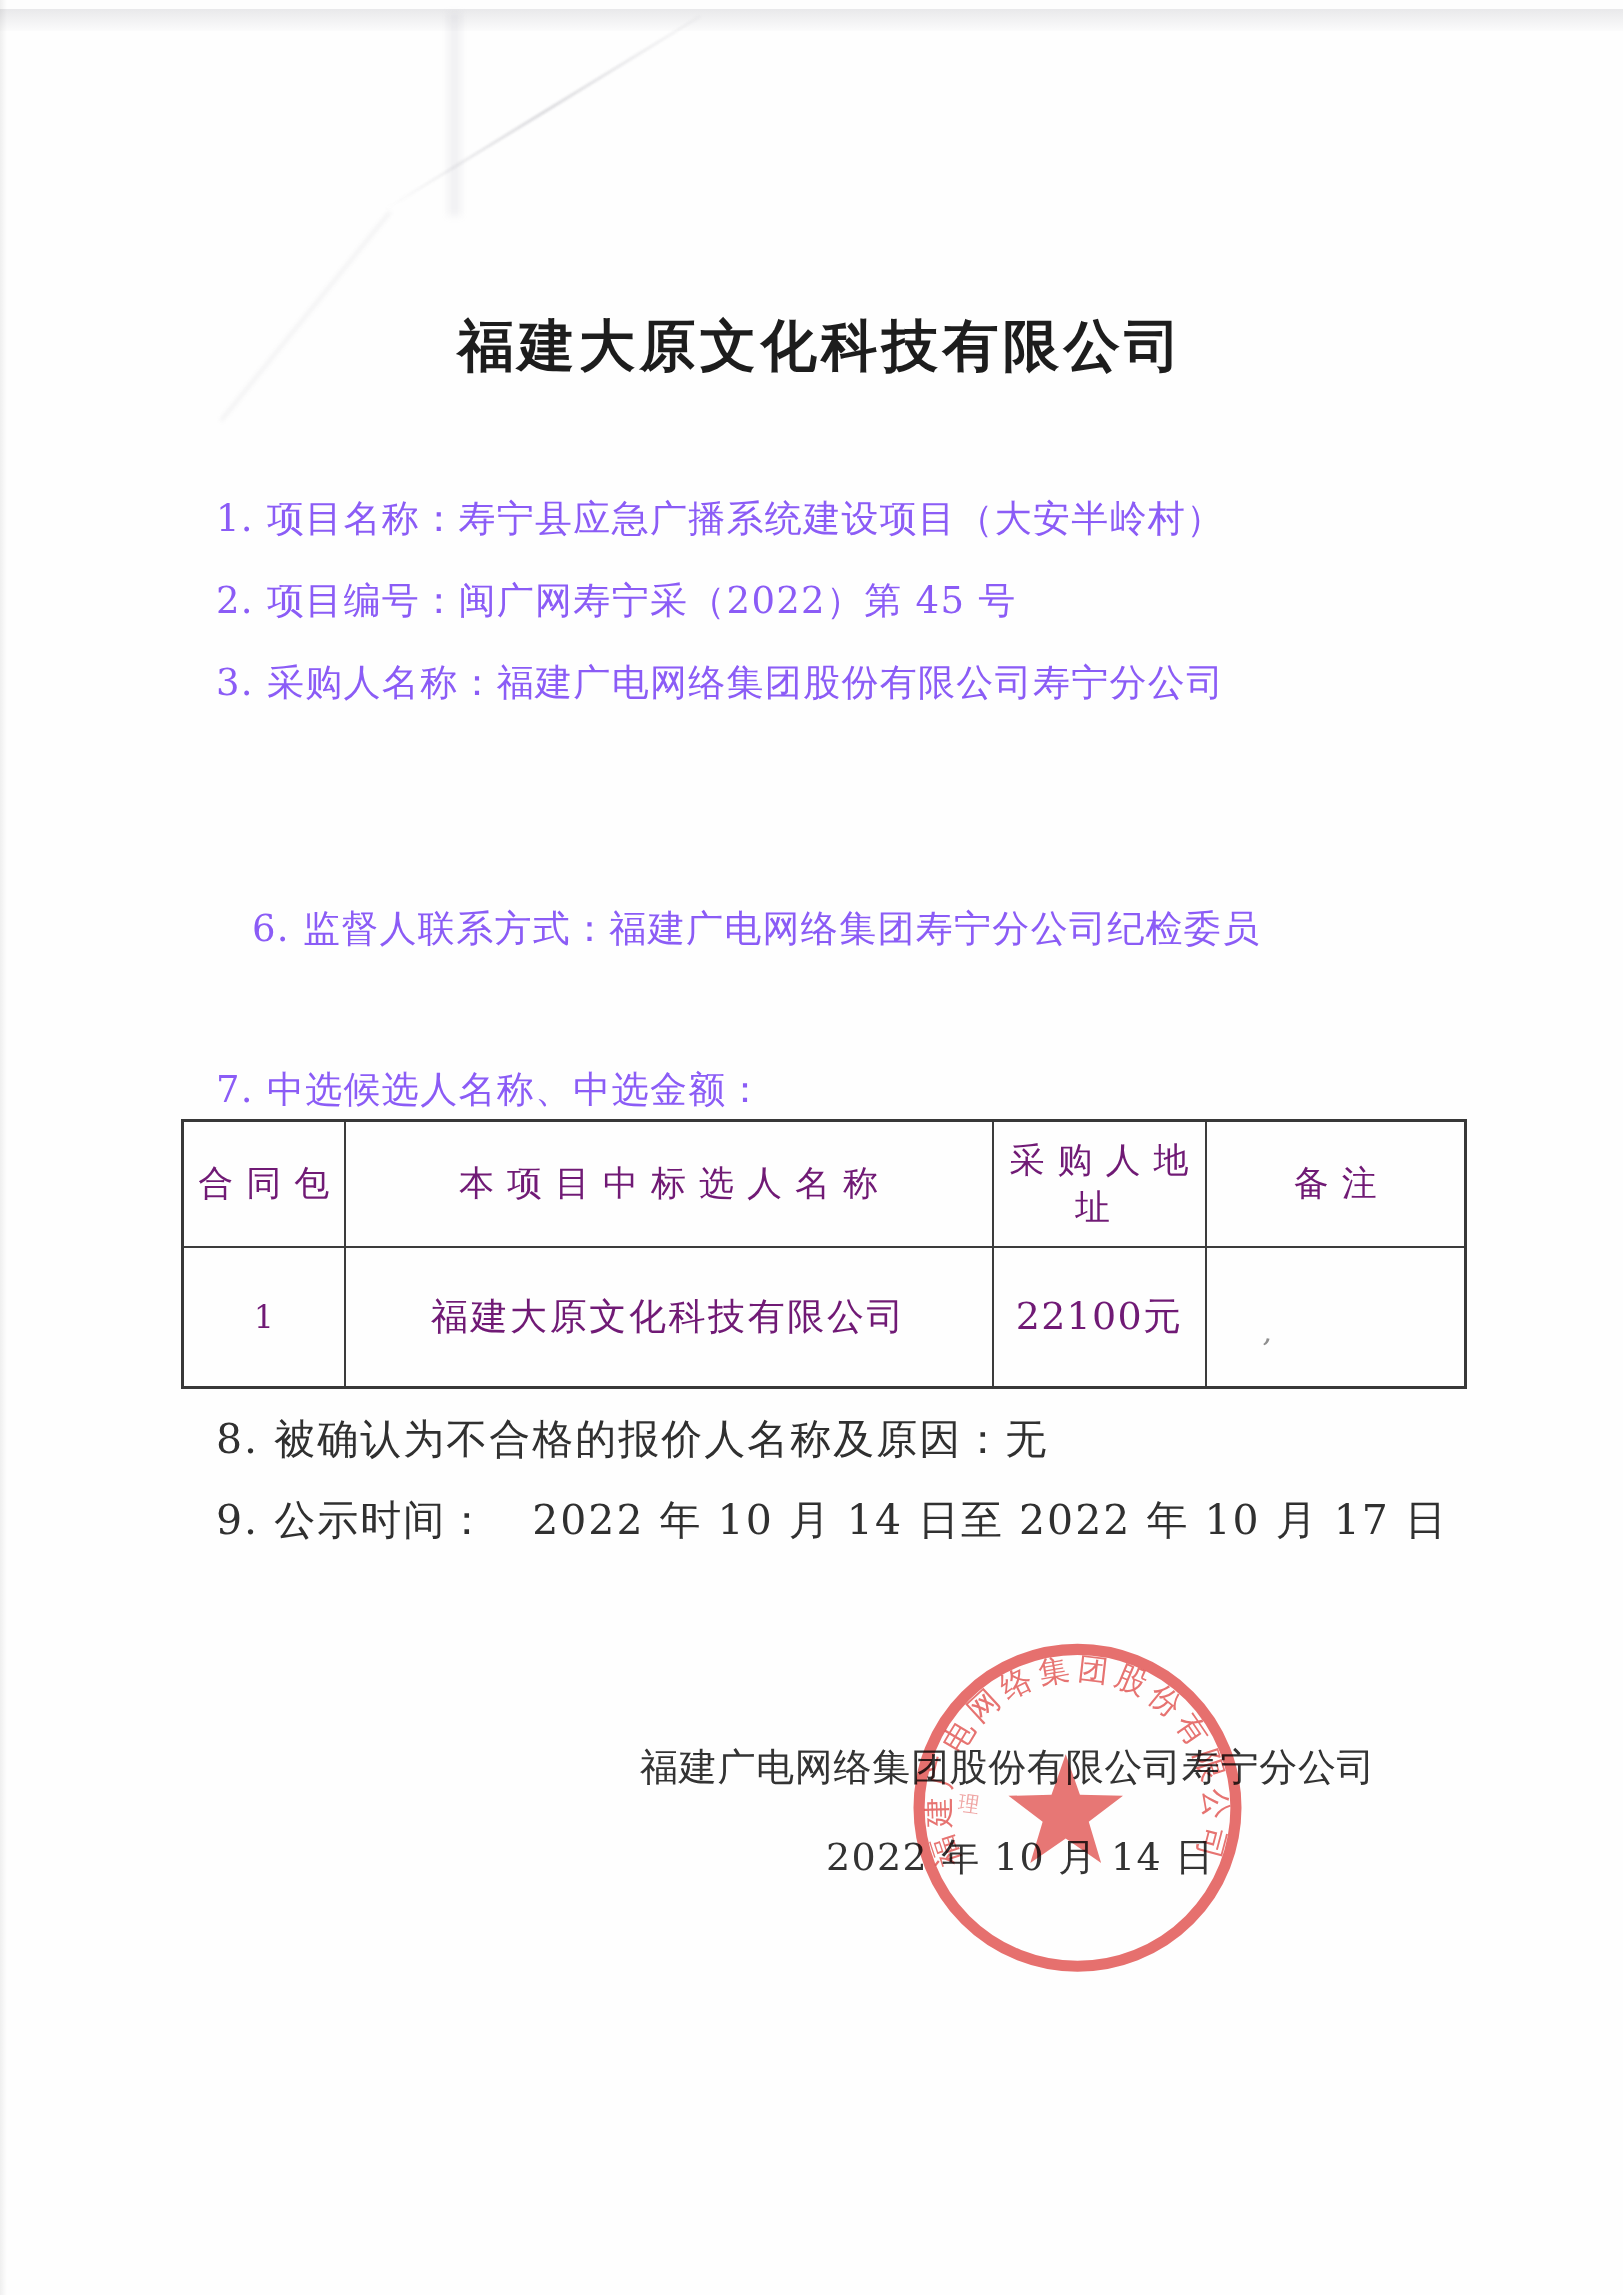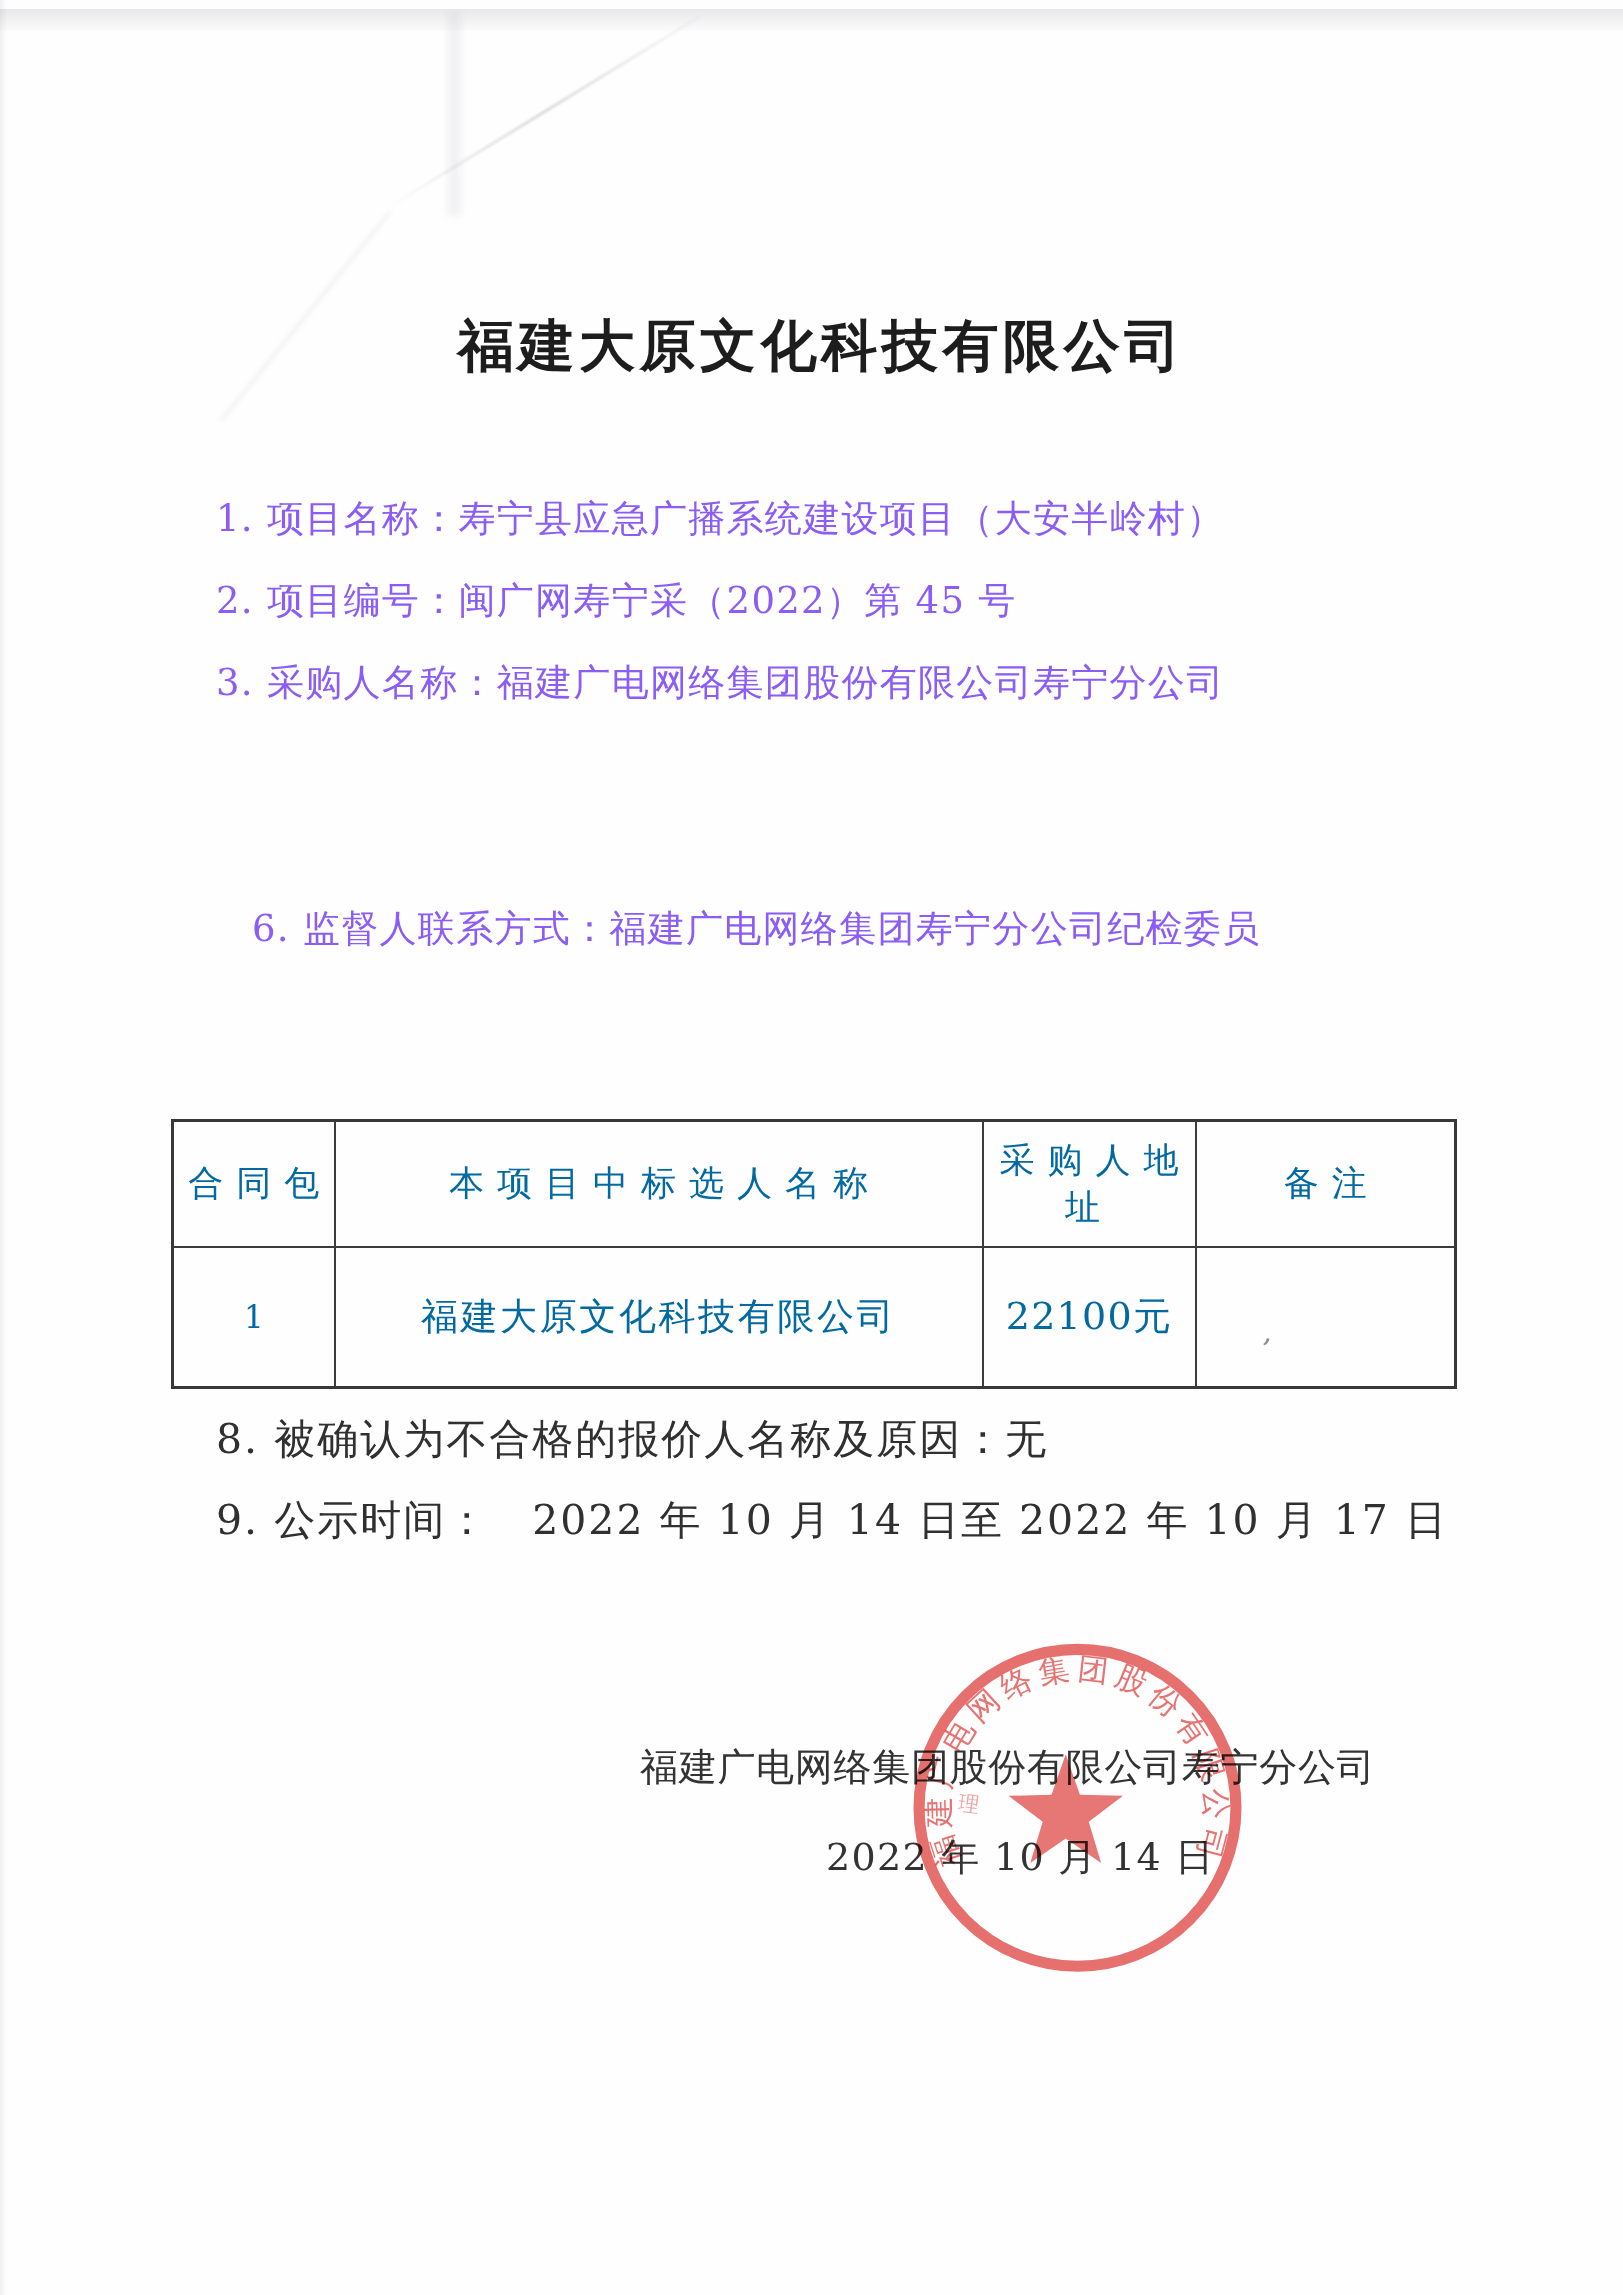--- a/index.html
+++ b/index.html
@@ -62,23 +62,23 @@
   .line-4{top:741px;}
   .line-5{top:822px;}
   .line-6{top:904px;margin-left:36px;}
   .line-6b{top:986px;left:548px;}
   .line-7{top:1065px;}
   .big-line{font-size:41px;letter-spacing:2px;color:#303030;}
   .line-8{top:1412px;}
   .line-9{top:1493px;}
   
   .award-table{
-    position:absolute;left:171px;top:1119px;
+    position:absolute;left:181px;top:1119px;
     width:1283px;border-collapse:collapse;table-layout:fixed;
-    font-size:35px;color:#0369a1;
+    font-size:35px;color:#701a75;
   }
   .award-table th,.award-table td{
     border:2.6px solid #3c3c3c;
     text-align:center;vertical-align:middle;
     font-weight:normal;padding:0;overflow:hidden;
   }
   .award-table tr.head-row{height:126px;}
   .award-table tr.data-row{height:141px;}
   .award-table{border:3.3px solid #383838;}
   .award-table th{letter-spacing:13px;text-indent:13px;}
@@ -112,20 +112,21 @@
   <div class="scan-crease-2"></div>
   <div class="scan-streak"></div>
   <div class="pen-mark">’</div>
 
   <div class="doc-title">福建大原文化科技有限公司</div>
 
   <div class="body-line line-1">1. 项目名称：寿宁县应急广播系统建设项目（大安半岭村）</div>
   <div class="body-line line-2">2. 项目编号：闽广网寿宁采（2022）第 45 号</div>
   <div class="body-line line-3">3. 采购人名称：福建广电网络集团股份有限公司寿宁分公司</div>
   <div class="body-line line-6">6. 监督人联系方式：福建广电网络集团寿宁分公司纪检委员</div>
+  <div class="body-line line-7">7. 中选候选人名称、中选金额：</div>
 
   <table class="award-table">
     <colgroup>
       <col style="width:162px">
       <col style="width:648px">
       <col style="width:213px">
       <col style="width:260px">
     </colgroup>
     <tbody>
       <tr class="head-row">

